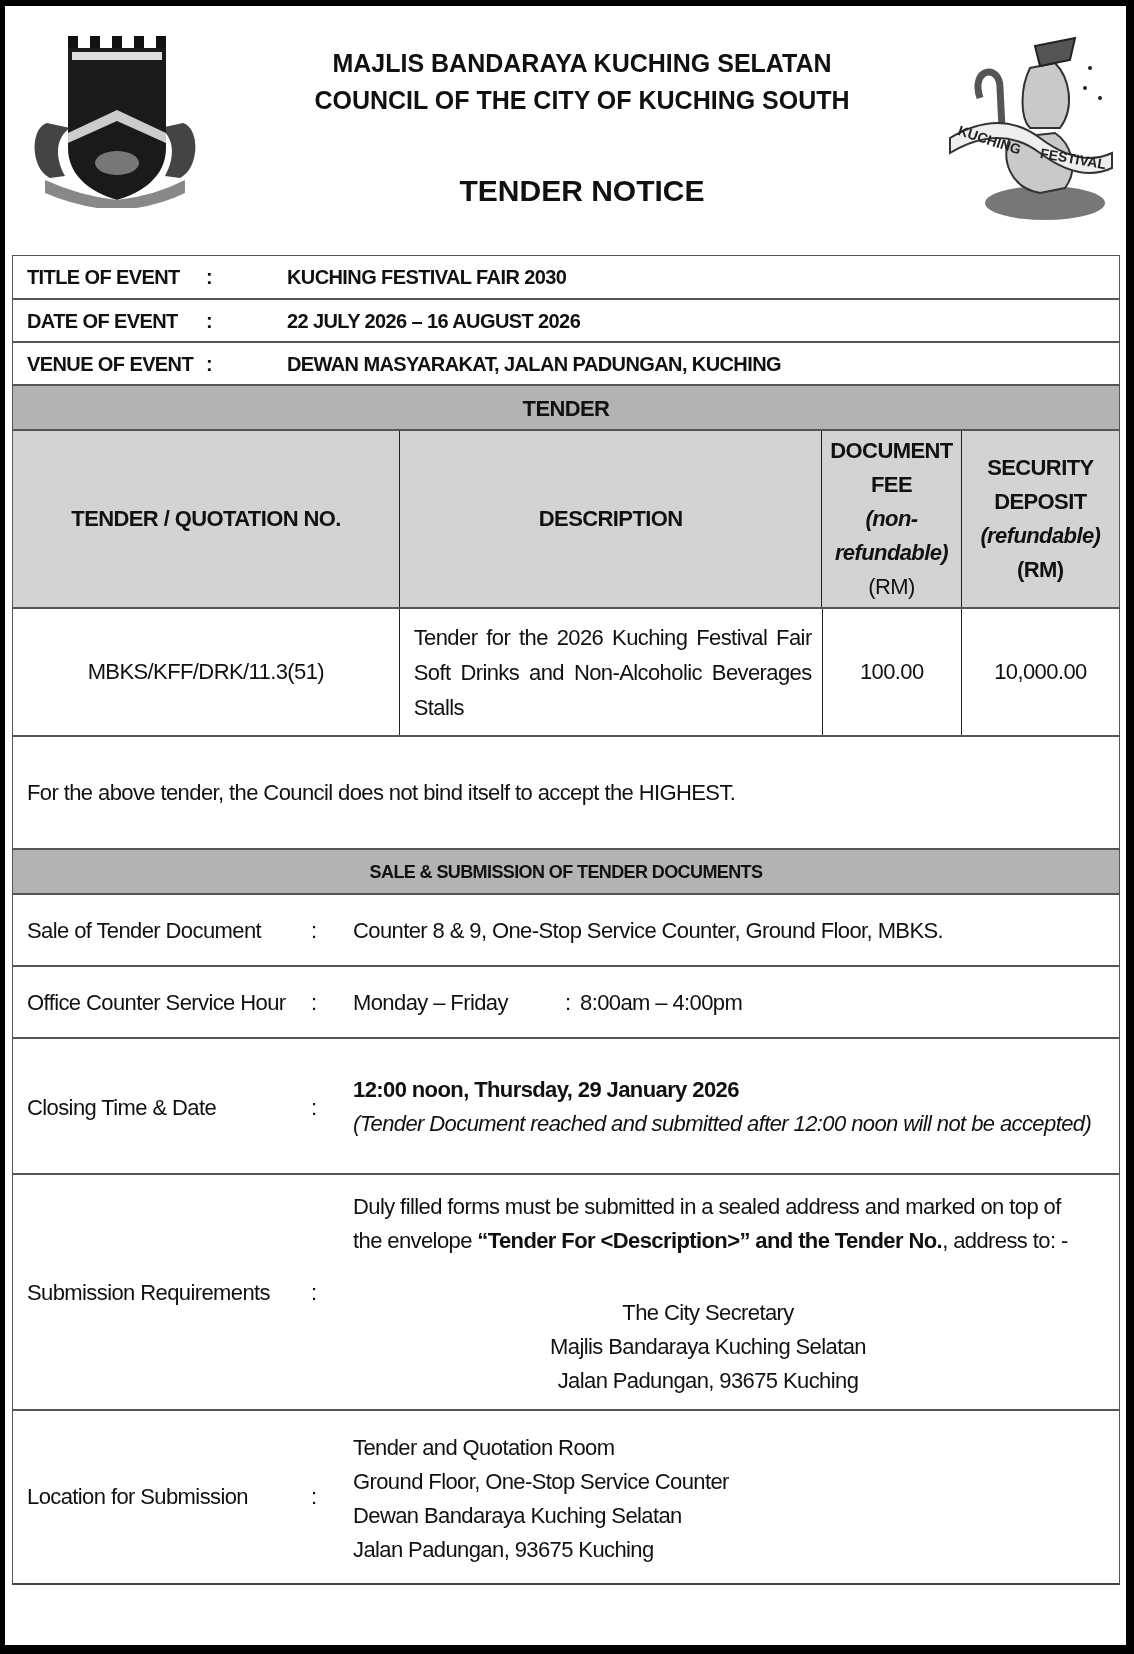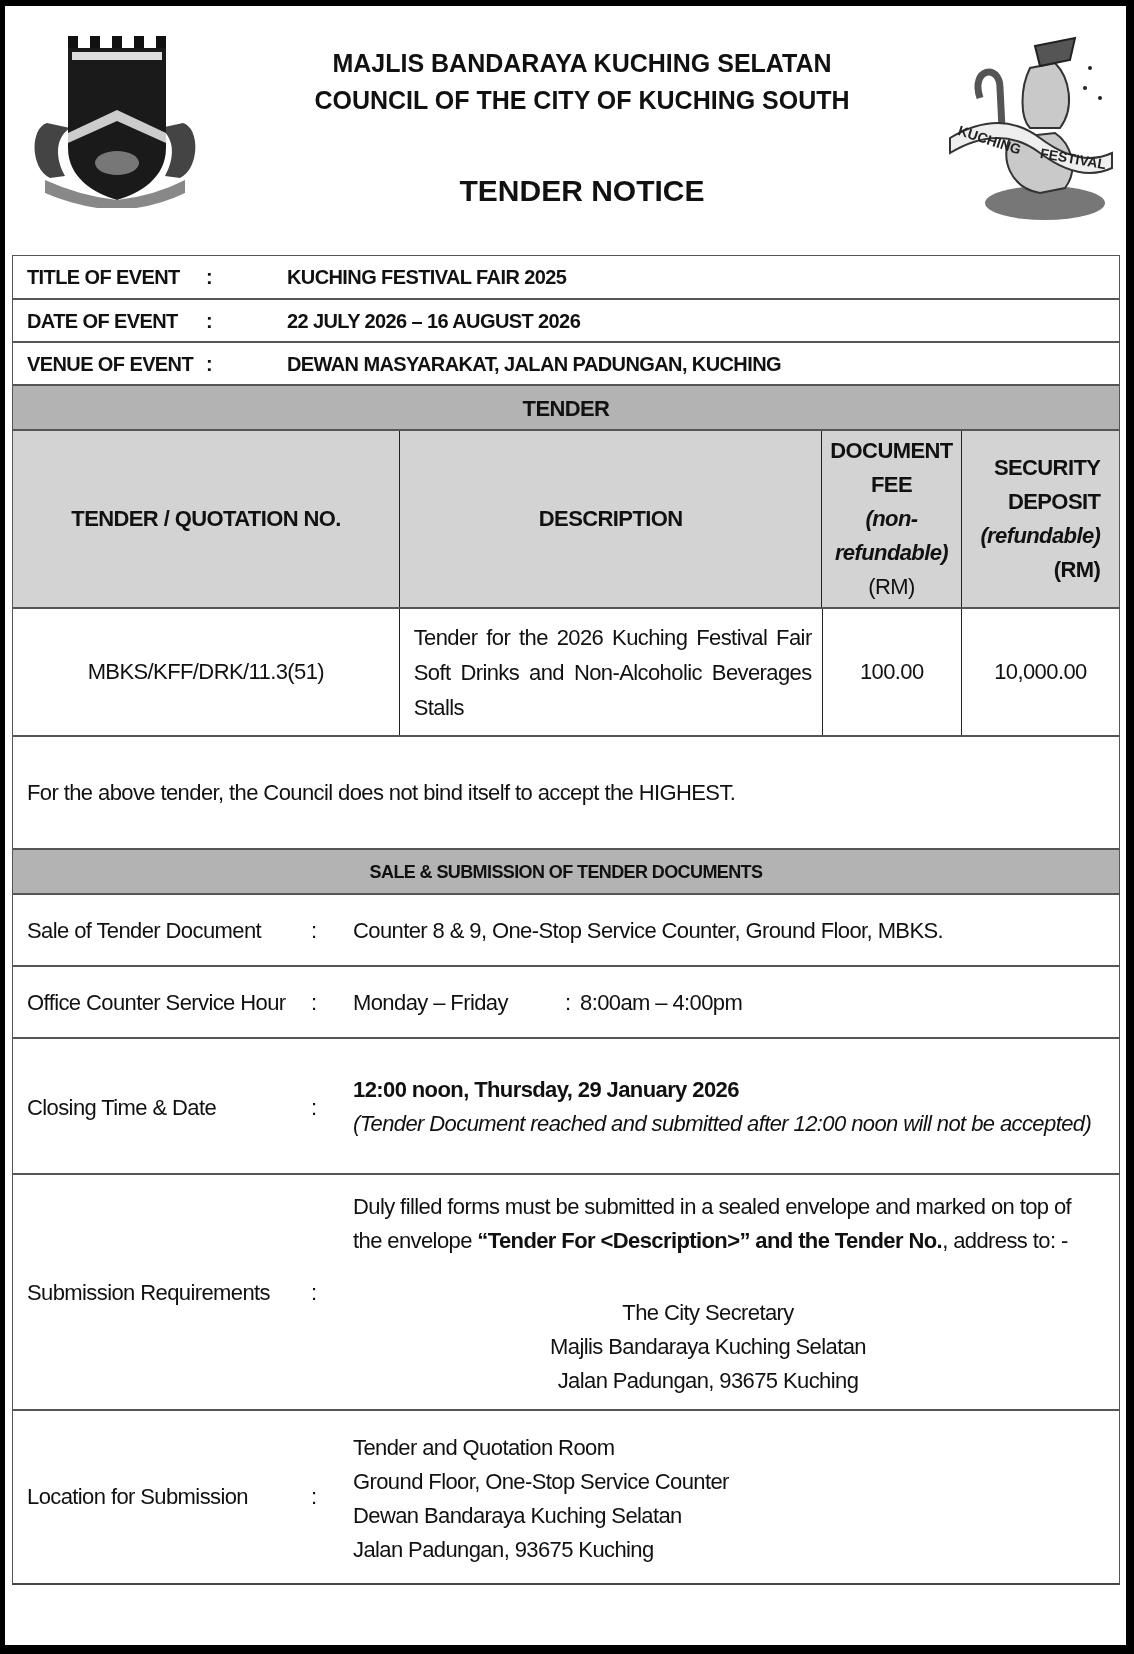--- a/index.html
+++ b/index.html
@@ -26,21 +26,21 @@
   .info-row .colon { position:absolute; left:193px; top:10px; }
   .info-row .val { position:absolute; left:274px; top:10px; }
   .band { background:#b3b3b3; text-align:center; font-weight:bold; font-size:22px; }
   .band-tender { height:45px; line-height:45px; }
   .grid { display:flex; }
   .cell { box-sizing:border-box; display:flex; align-items:center; justify-content:center;
           text-align:center; border-right:1px solid #222; }
   .cell:last-child { border-right:none; }
   .hdr-grid { height:178px; background:#d3d3d3; font-weight:bold; font-size:22px; line-height:34px; }
   .data-grid { height:128px; font-size:22px; }
-  .c1 { width:411px;text-align:right; } .c2 { width:448px; } .c3 { width:148px; } .c4 { width:167px;text-align:right; }
+  .c1 { width:411px;text-align:right; } .c2 { width:448px; } .c3 { width:148px; } .c4 { width:167px; }
   .desc { justify-content:flex-start; text-align:justify; padding:0 10px 0 14px; line-height:35px; }
   .note-row { height:113px; font-size:22px; }
   .note-row span { position:absolute; left:14px; top:43px; }
   .band-sale { height:45px; line-height:45px; font-size:18px; }
   .kv { font-size:22px; }
   .kv .k { position:absolute; left:14px; }
   .kv .c { position:absolute; left:298px; }
   .kv .v { position:absolute; left:340px; }
   .u { font-weight:bold; }
   .i { font-style:italic; }
@@ -82,21 +82,21 @@
 
   <div class="hdr-line hdr1" style="left:-5px">MAJLIS BANDARAYA KUCHING SELATAN</div>
   <div class="hdr-line hdr2" style="left:-5px">COUNCIL OF THE CITY OF KUCHING SOUTH</div>
   <div class="hdr-line hdr3" style="left:-5px">TENDER NOTICE</div>
 
   <div class="tbl">
 
     <div class="row info-row narrow">
       <span class="lab">TITLE OF EVENT</span>
       <span class="colon">:</span>
-      <span class="val">KUCHING FESTIVAL FAIR 2025</span>
+      <span class="val">KUCHING FESTIVAL FAIR 2030</span>
     </div>
     <div class="row info-row narrow">
       <span class="lab">DATE OF EVENT</span>
       <span class="colon">:</span>
       <span class="val">22 JULY 2026 – 16 AUGUST 2026</span>
     </div>
     <div class="row info-row narrow">
       <span class="lab">VENUE OF EVENT</span>
       <span class="colon">:</span>
       <span class="val">DEWAN MASYARAKAT, JALAN PADUNGAN, KUCHING</span>
@@ -156,21 +156,21 @@
     <div class="row kv narrow" style="height:136px">
       <span class="k" style="top:56px">Closing Time &amp; Date</span>
       <span class="c" style="top:56px">:</span>
       <span class="v u" style="top:38px">12:00 noon, Thursday, 29 January 2026</span>
       <span class="v i" style="top:72px">(Tender Document reached and submitted after 12:00 noon will not be accepted)</span>
     </div>
 
     <div class="row kv narrow" style="height:236px">
       <span class="k" style="top:105px">Submission Requirements</span>
       <span class="c" style="top:105px">:</span>
-      <span class="v" style="top:19px">Duly filled forms must be submitted in a sealed envelope and marked on top of</span>
+      <span class="v" style="top:19px">Duly filled forms must be submitted in a sealed address and marked on top of</span>
       <span class="v" style="top:53px"><span>the envelope </span><span class="u">“Tender For &lt;Description&gt;” and the Tender No.</span><span>, address to: -</span></span>
       <div class="center-block" style="top:121px">
         <div>The City Secretary</div>
         <div>Majlis Bandaraya Kuching Selatan</div>
         <div>Jalan Padungan, 93675 Kuching</div>
       </div>
     </div>
 
     <div class="row kv narrow" style="height:176px">
       <span class="k" style="top:73px">Location for Submission</span>

